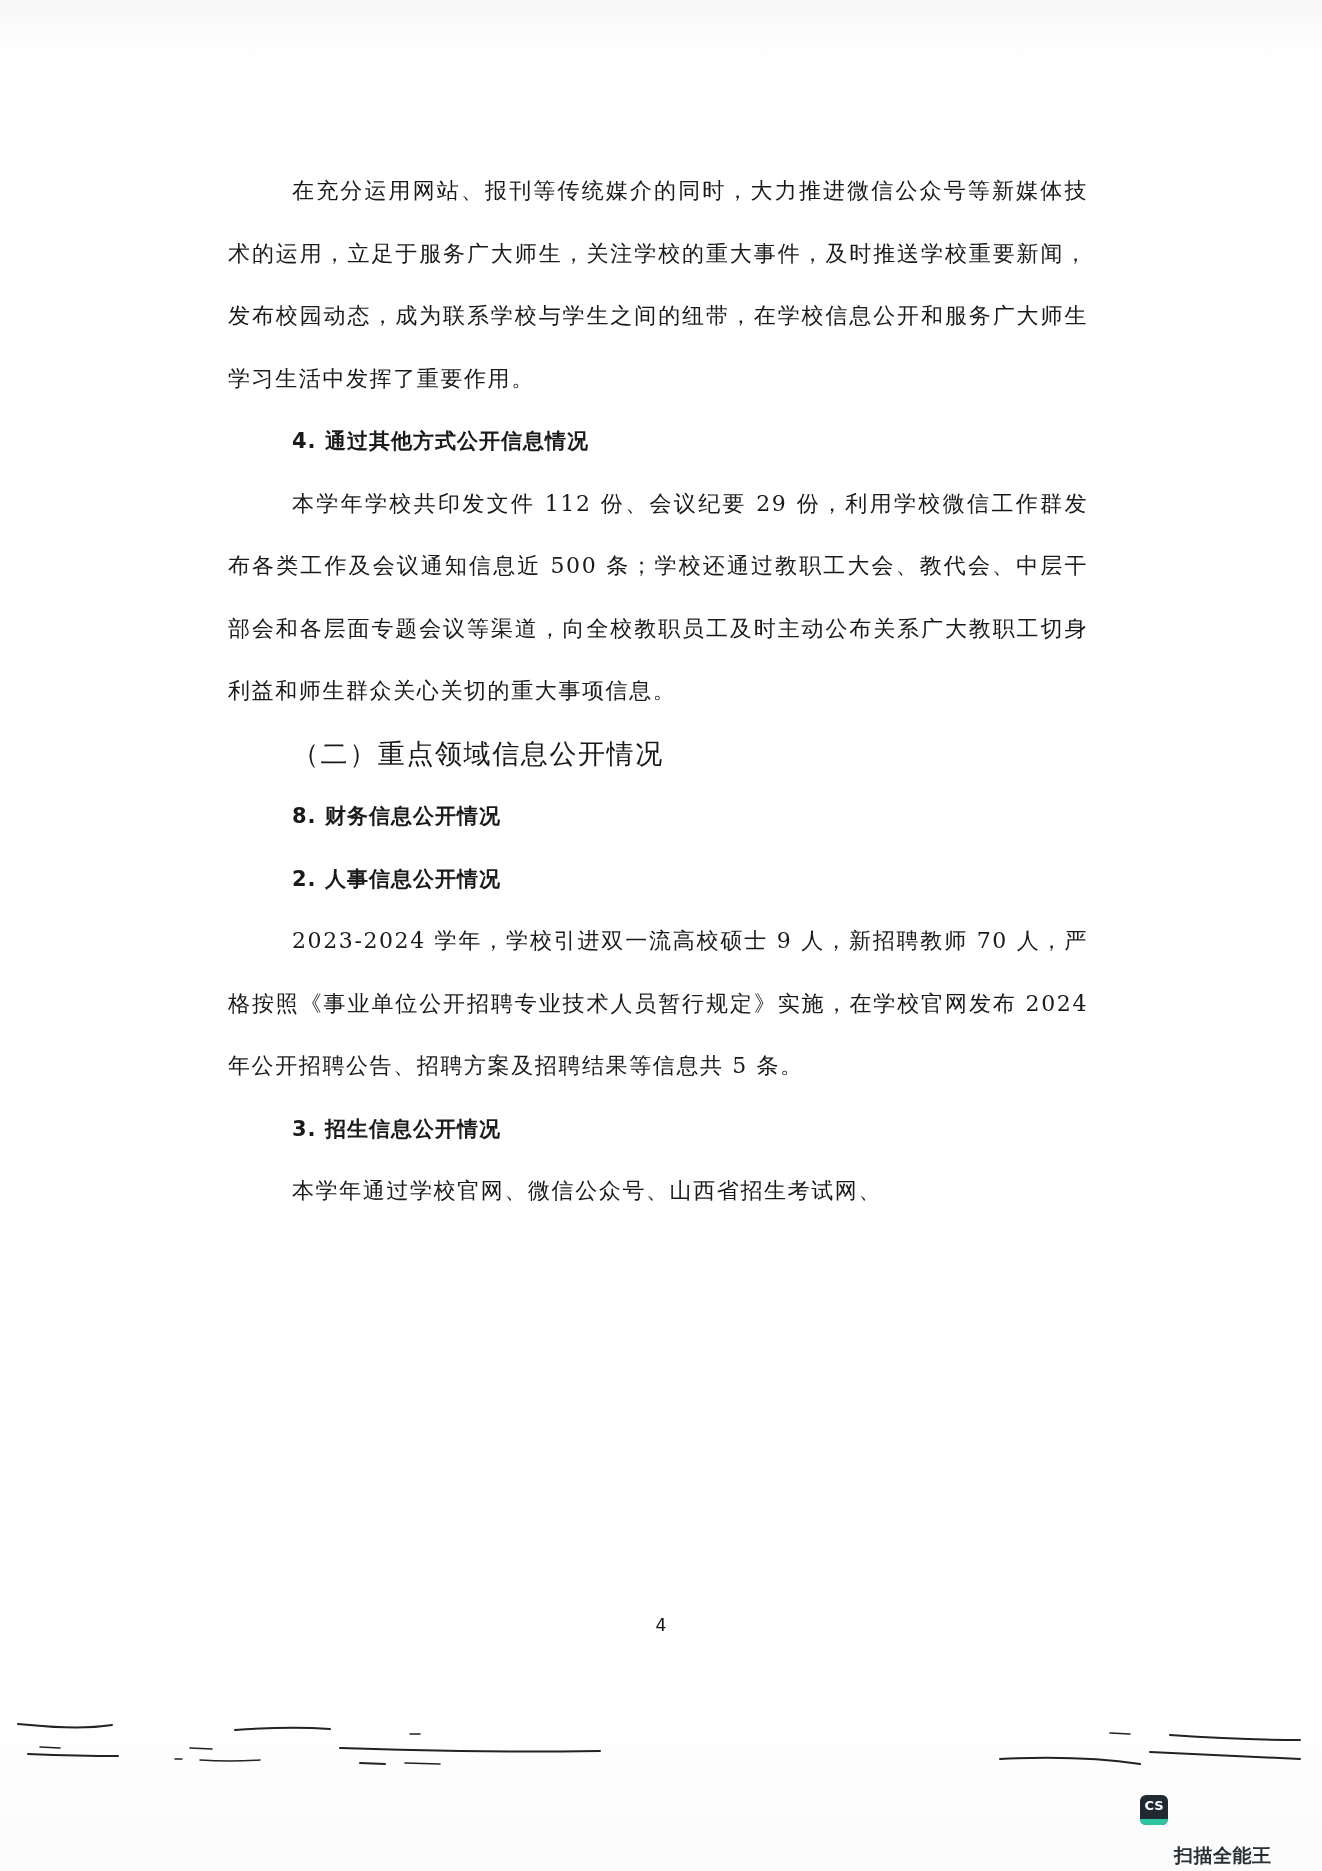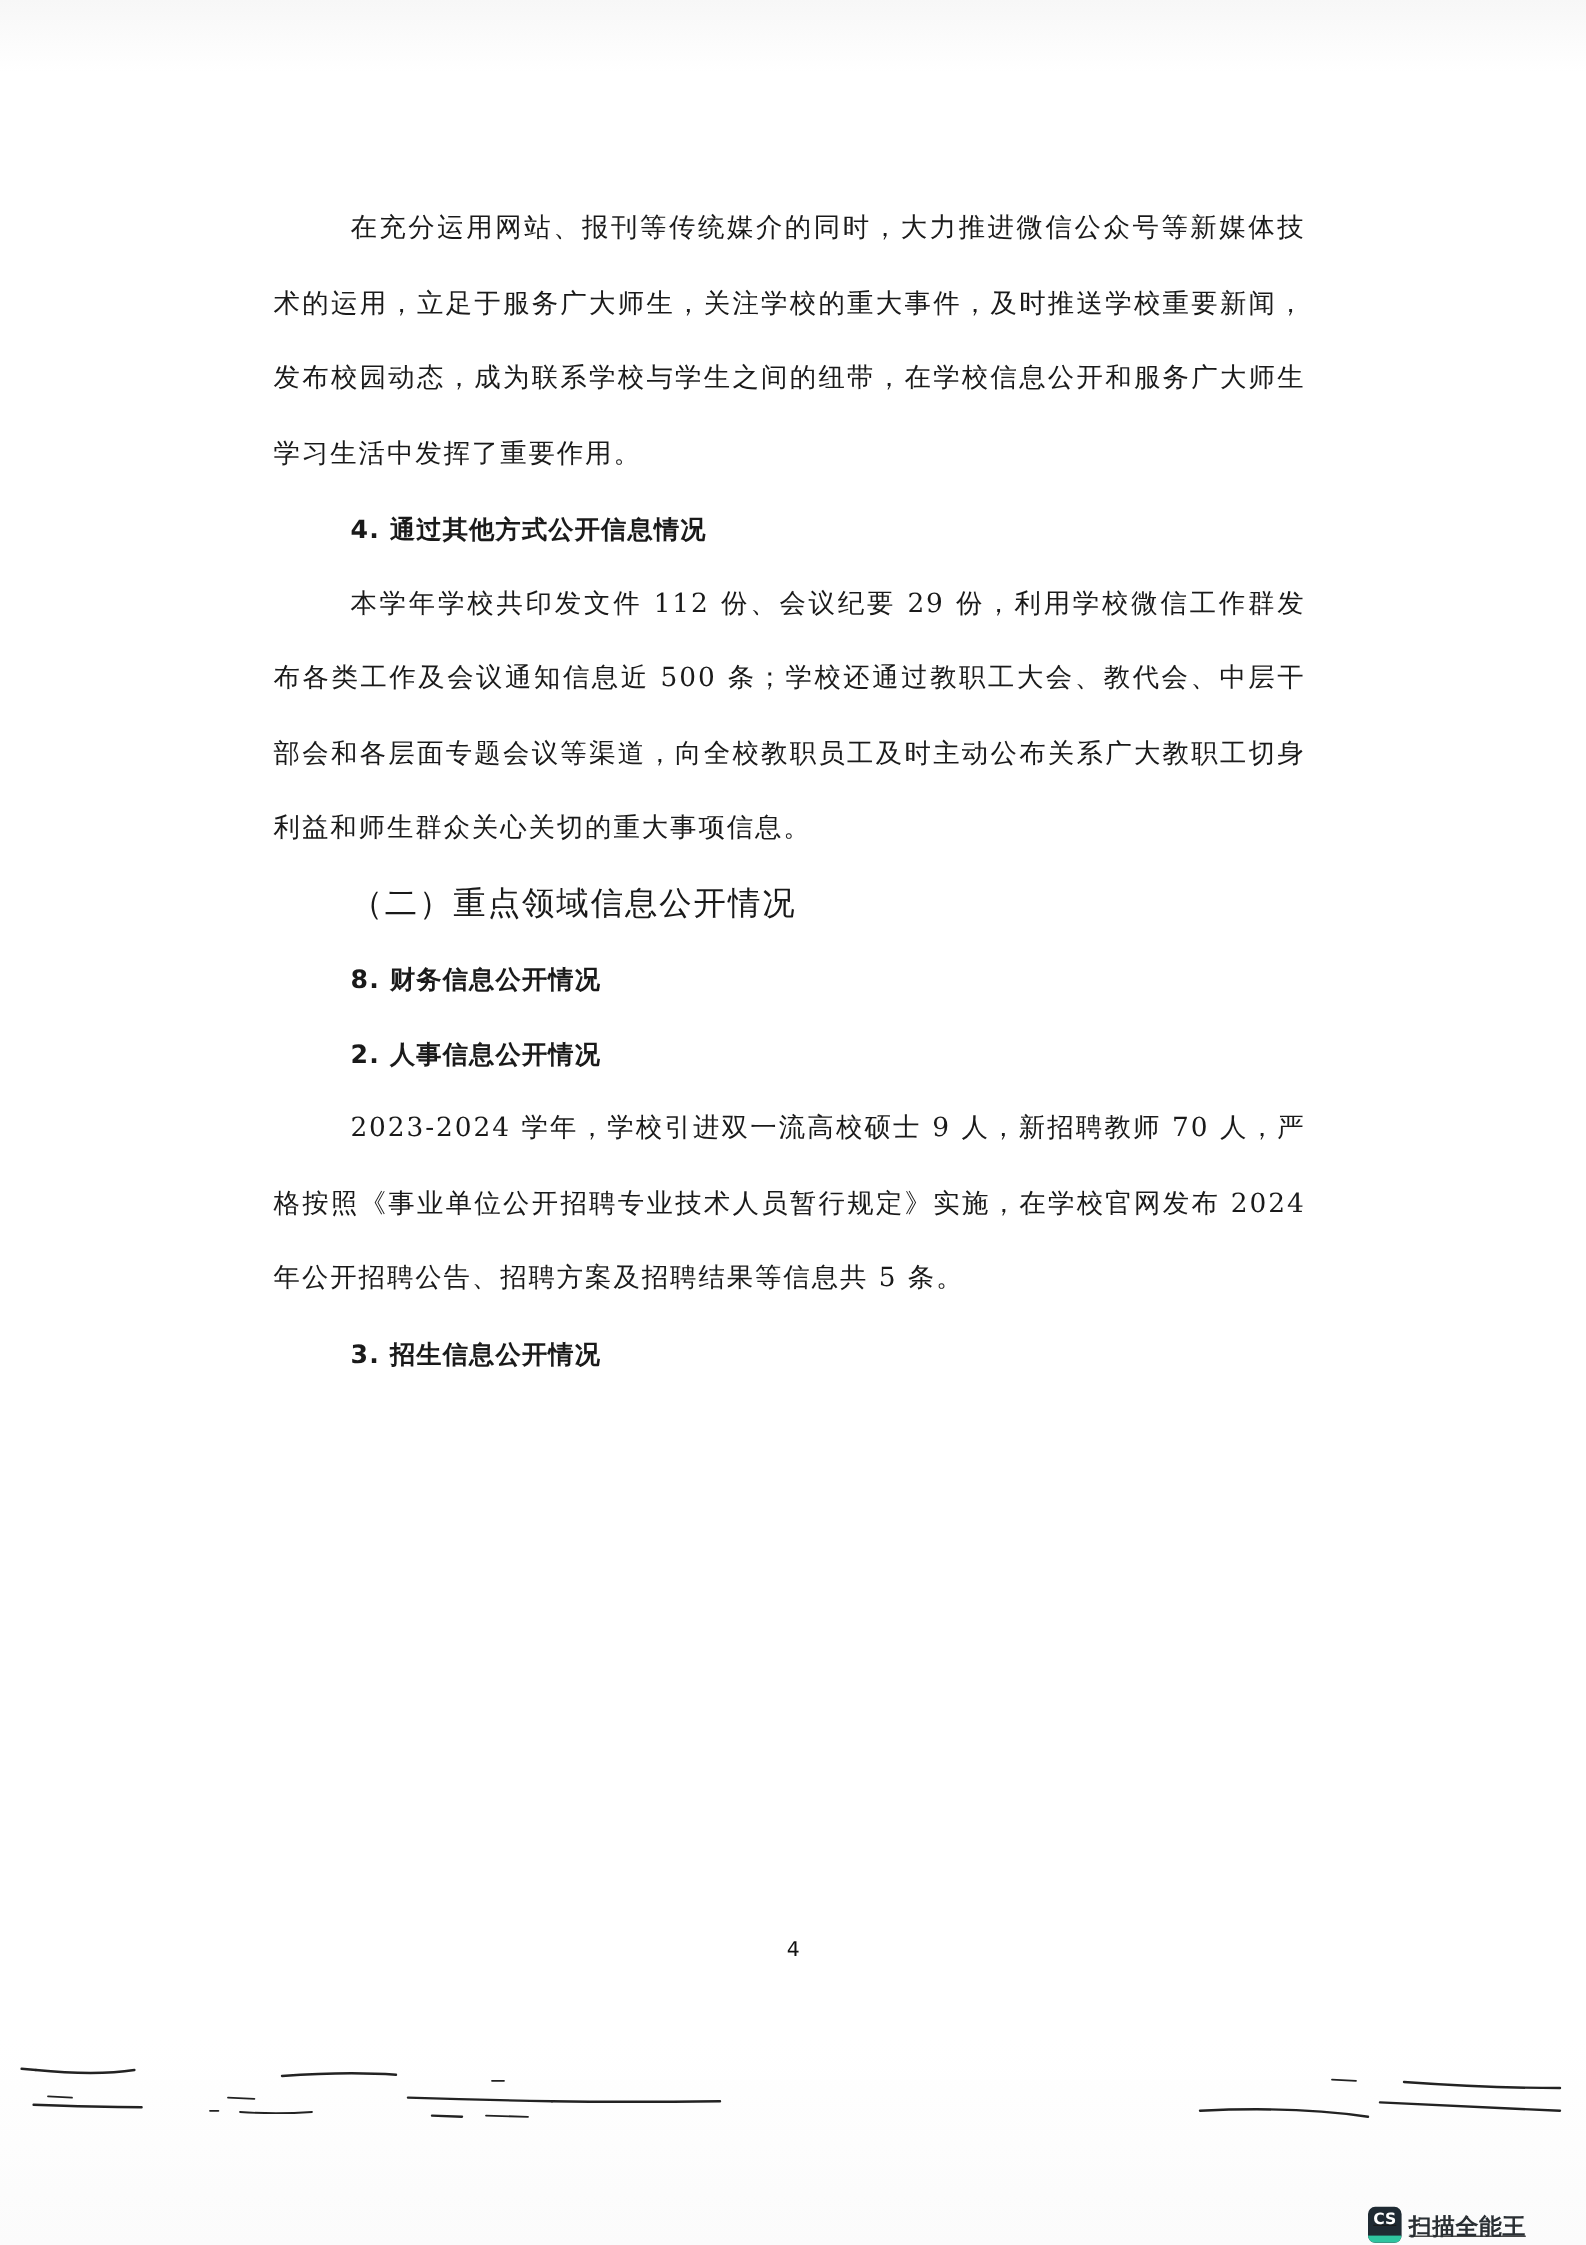--- a/index.html
+++ b/index.html
@@ -53,21 +53,21 @@
     font-size: 17px;
     font-family: "DejaVu Sans", "Liberation Sans", sans-serif;
     color: #111;
   }
   .scan-lines { position: absolute; left: 0; top: 1660px; width: 1322px; height: 120px; }
   .watermark {
     position: absolute;
     left: 1140px; top: 1795px;
     width: 180px; height: 70px;
   }
-  .wm-row { display: flex; align-items: flex-end; text-decoration: underline; }
+  .wm-row { display: flex; align-items: flex-start; }
   .wm-logo {
     width: 28px; height: 30px;
     border-radius: 6px;
     background: #1f2a33;
     position: relative;
     overflow: hidden;
     display: flex; align-items: flex-start; justify-content: center;
   }
   .wm-logo .cs {
     color: #fff; font-weight: bold; font-size: 13px; line-height: 22px;
@@ -100,20 +100,21 @@
 
   <div class="content">
     <p class="para">在充分运用网站、报刊等传统媒介的同时，大力推进微信公众号等新媒体技术的运用，立足于服务广大师生，关注学校的重大事件，及时推送学校重要新闻，发布校园动态，成为联系学校与学生之间的纽带，在学校信息公开和服务广大师生学习生活中发挥了重要作用。</p>
     <p class="heading">4. 通过其他方式公开信息情况</p>
     <p class="para">本学年学校共印发文件 112 份、会议纪要 29 份，利用学校微信工作群发布各类工作及会议通知信息近 500 条；学校还通过教职工大会、教代会、中层干部会和各层面专题会议等渠道，向全校教职员工及时主动公布关系广大教职工切身利益和师生群众关心关切的重大事项信息。</p>
     <p class="subsection">（二）重点领域信息公开情况</p>
     <p class="heading">8. 财务信息公开情况</p>
     <p class="heading">2. 人事信息公开情况</p>
     <p class="para">2023-2024 学年，学校引进双一流高校硕士 9 人，新招聘教师 70 人，严格按照《事业单位公开招聘专业技术人员暂行规定》实施，在学校官网发布 2024 年公开招聘公告、招聘方案及招聘结果等信息共 5 条。</p>
     <p class="heading">3. 招生信息公开情况</p>
+    <p class="para">本学年通过学校官网、微信公众号、山西省招生考试网、</p>
   </div>
 
   <div class="page-number">4</div>
 
   <svg class="scan-lines" viewBox="0 0 1322 120" width="1322" height="120">
     <g stroke="#222" stroke-linecap="round" fill="none">
       <path d="M18 64 L30 65" stroke-width="2"></path>
       <path d="M30 65 Q80 70 112 65" stroke-width="2"></path>
       <path d="M235 70 Q290 66 330 69" stroke-width="2"></path>
       <path d="M410 74 L420 74" stroke-width="1.5"></path>

